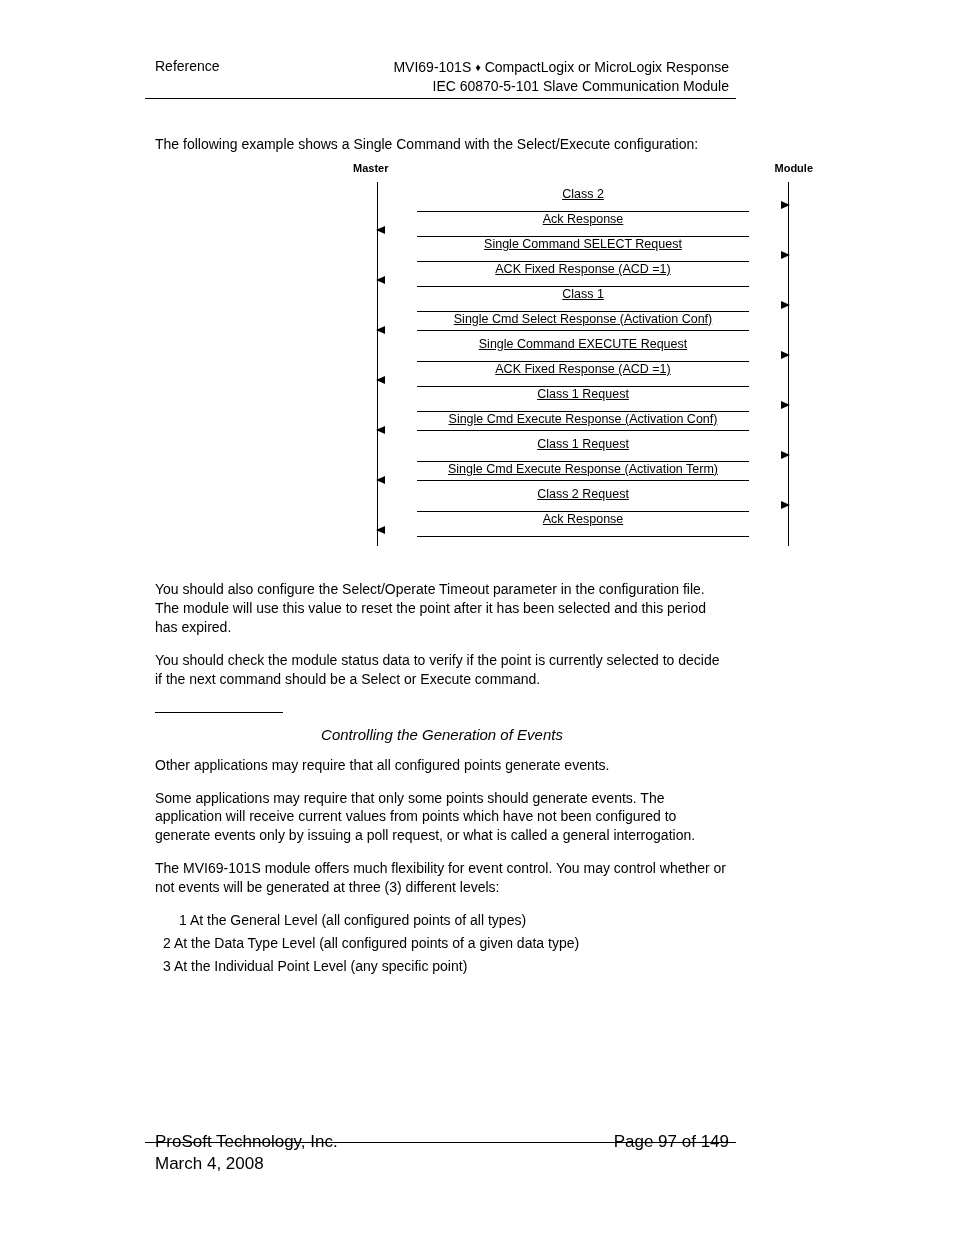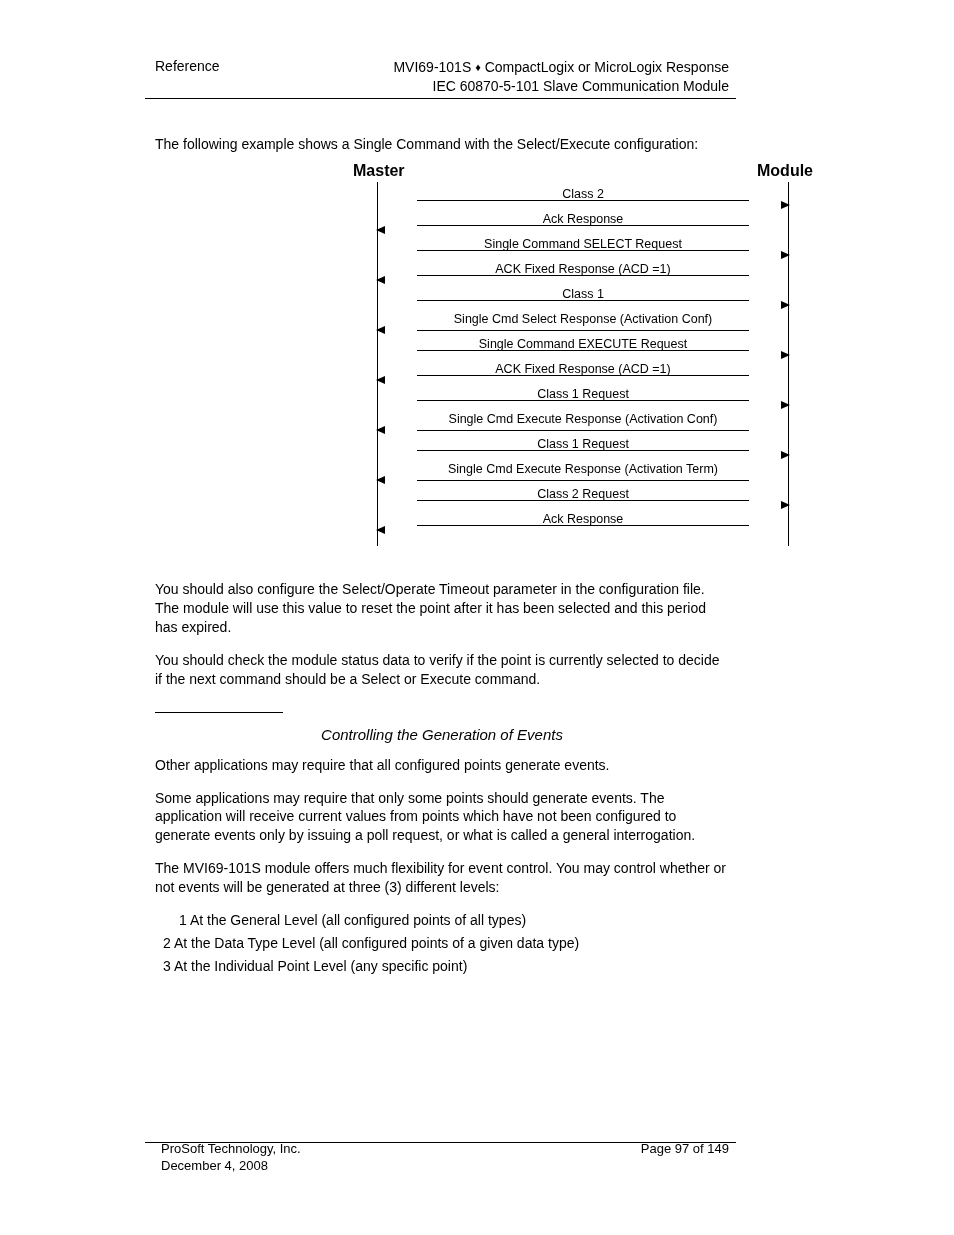--- a/index.html
+++ b/index.html
@@ -69,45 +69,46 @@
     margin-left: 198px;
   }
   .ends {
     position: absolute;
     top: 0;
     left: 0;
     right: 0;
     display: flex;
     justify-content: space-between;
     font-weight: bold;
-    font-size: 16px;
+    font-size: 11px;
   }
   .rail {
     position: absolute;
     top: 20px;
     bottom: 16px;
     width: 1px;
     background: #000;
   }
   .rail-left { left: 24px; }
   .rail-right { right: 24px; }
   .msg {
     position: absolute;
     left: 24px;
     right: 24px;
     height: 22px;
   }
   .msg-label {
     text-align: center;
     font-size: 12.5px;
     border-bottom: 1px solid #000;
-    padding-bottom: 0px;
+    padding-bottom: 11px;
     line-height: 1.0;
     position: relative;
     top: 4px;
+    text-decoration: underline;
   }
   .arrow-right, .arrow-left {
     position: absolute;
     bottom: 0;
     width: 0;
     height: 0;
   }
   .arrow-right {
     right: -1px;
     border-top: 4px solid transparent;
@@ -152,25 +153,25 @@
   .ftr-rule {
     position: absolute;
     bottom: 92px;
     left: 145px;
     right: 108px;
     border-top: 1px solid #000;
   }
   .footer {
     position: absolute;
     bottom: 60px;
-    left: 161px;
+    left: 155px;
     right: 115px;
     display: flex;
     justify-content: space-between;
-    font-size: 13px;
+    font-size: 17px;
   }
   .ftr-left { line-height: 1.3; }
   .ftr-right { text-align: right; line-height: 1.3; }
 </style>
 </head>
 <body>
 
 <div class="page">
 
   <div class="header">
@@ -270,20 +271,20 @@
 
     <p class="para" style="margin-left:42px; text-indent:-18px;">1  At the General Level (all configured points of all types)</p>
     <p class="para" style="margin-left:26px; text-indent:-18px; margin-top:-10px;">2  At the Data Type Level (all configured points of a given data type)</p>
     <p class="para" style="margin-left:26px; text-indent:-18px; margin-top:-10px;">3  At the Individual Point Level (any specific point)</p>
   </div>
 
   <div class="ftr-rule"></div>
   <div class="footer">
     <div class="ftr-left">
       <div>ProSoft Technology, Inc.</div>
-      <div>December 4, 2008</div>
+      <div>March 4, 2008</div>
     </div>
     <div class="ftr-right">
       <div>Page 97 of 149</div>
     </div>
   </div>
 
 </div>
 
 </body></html>

